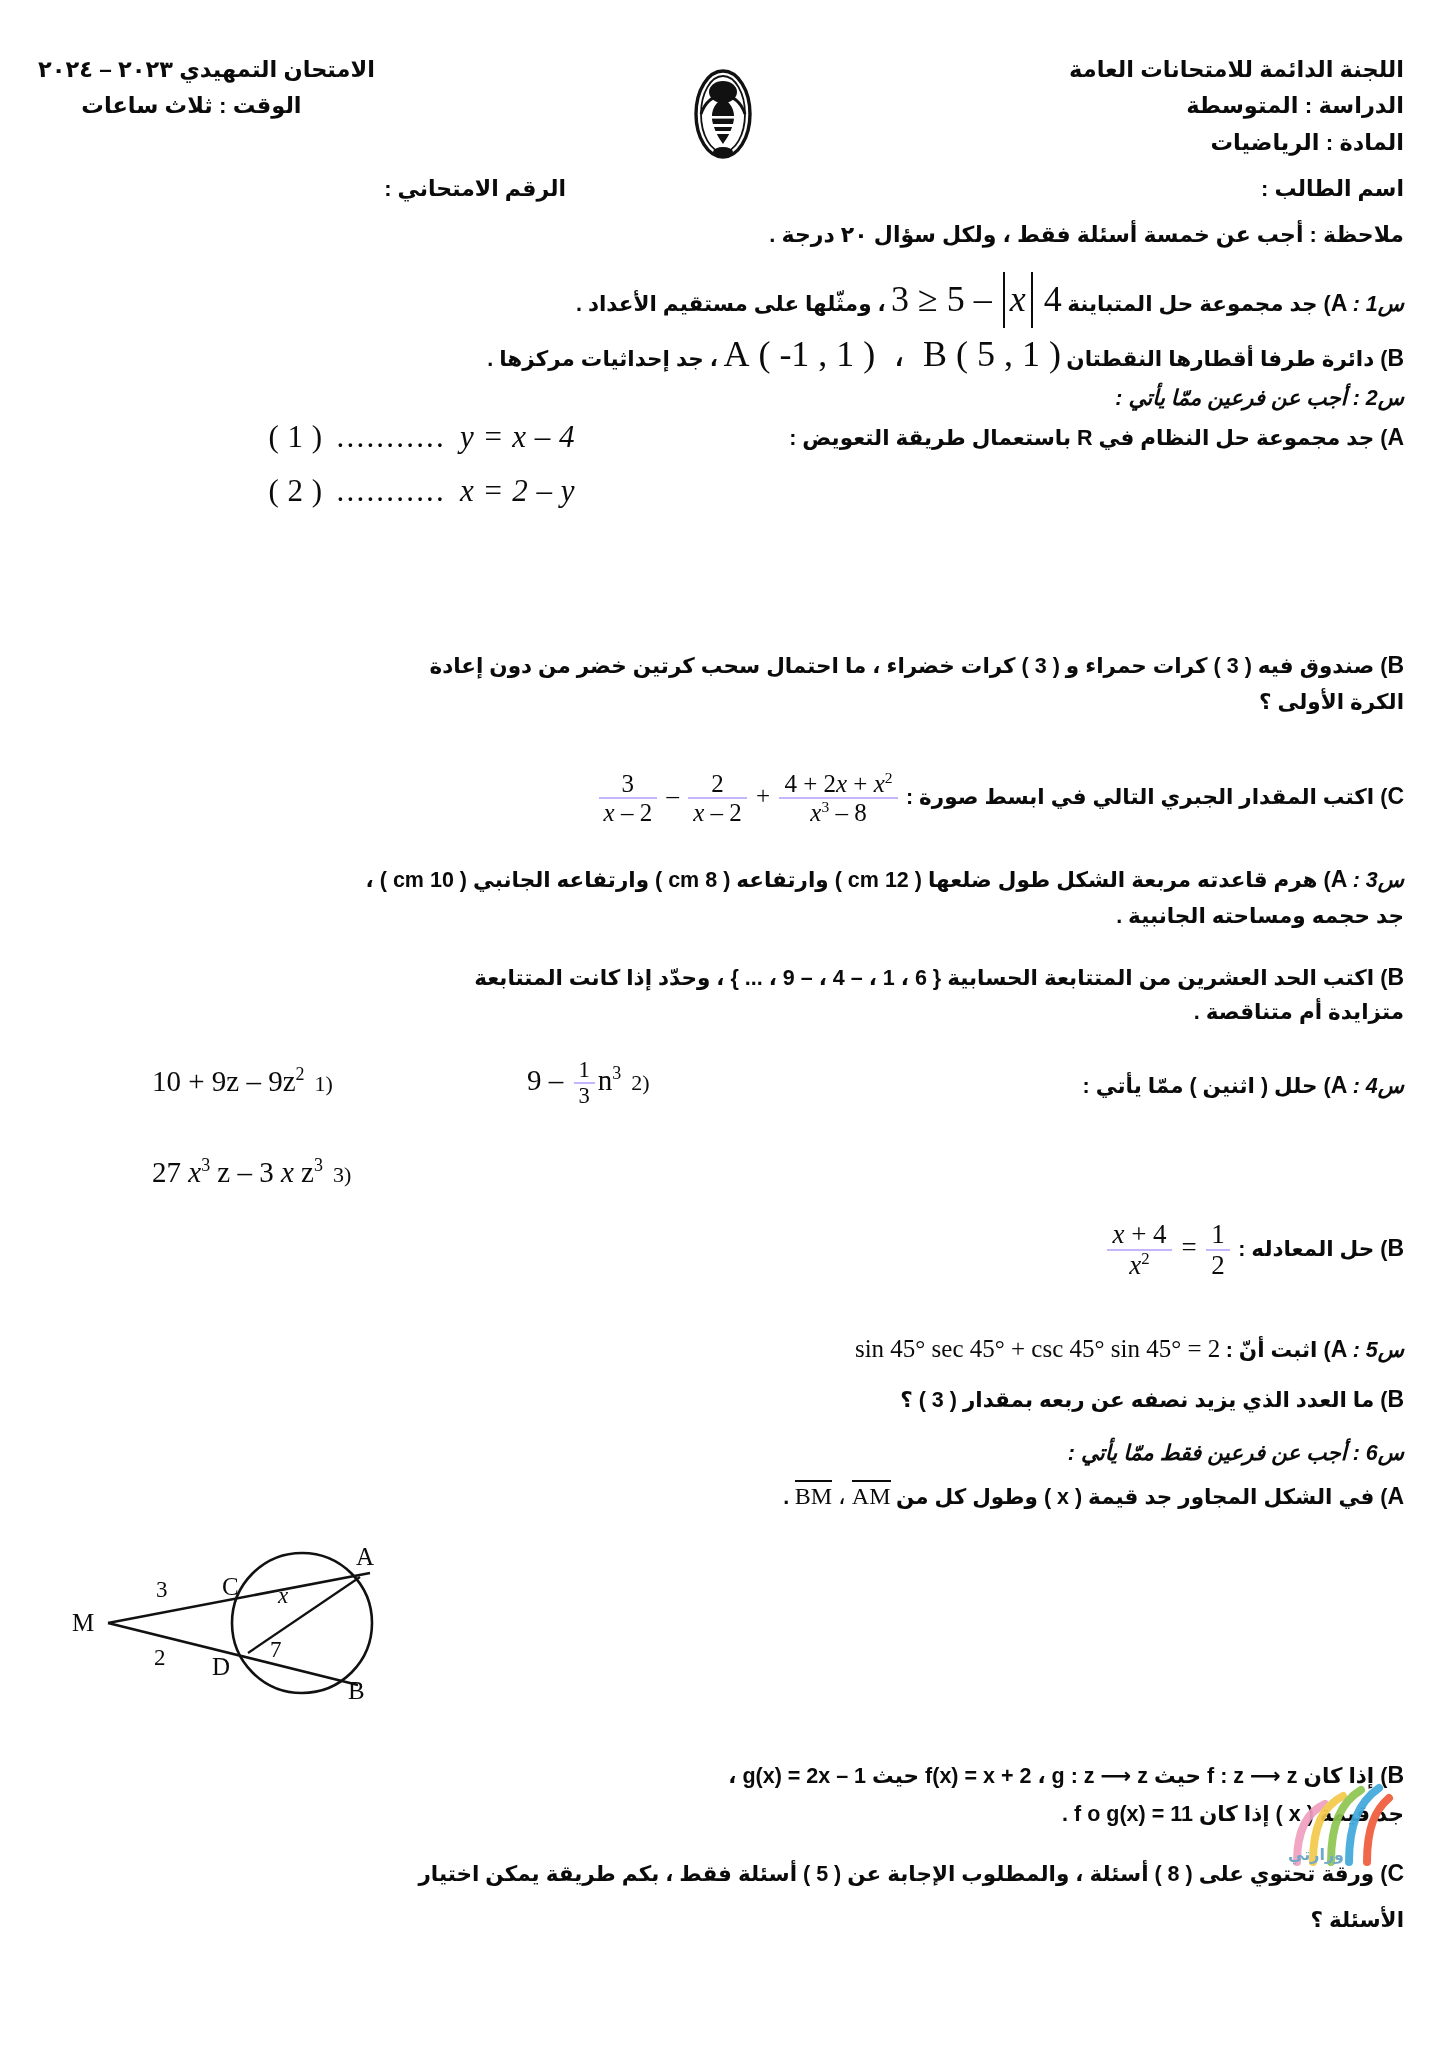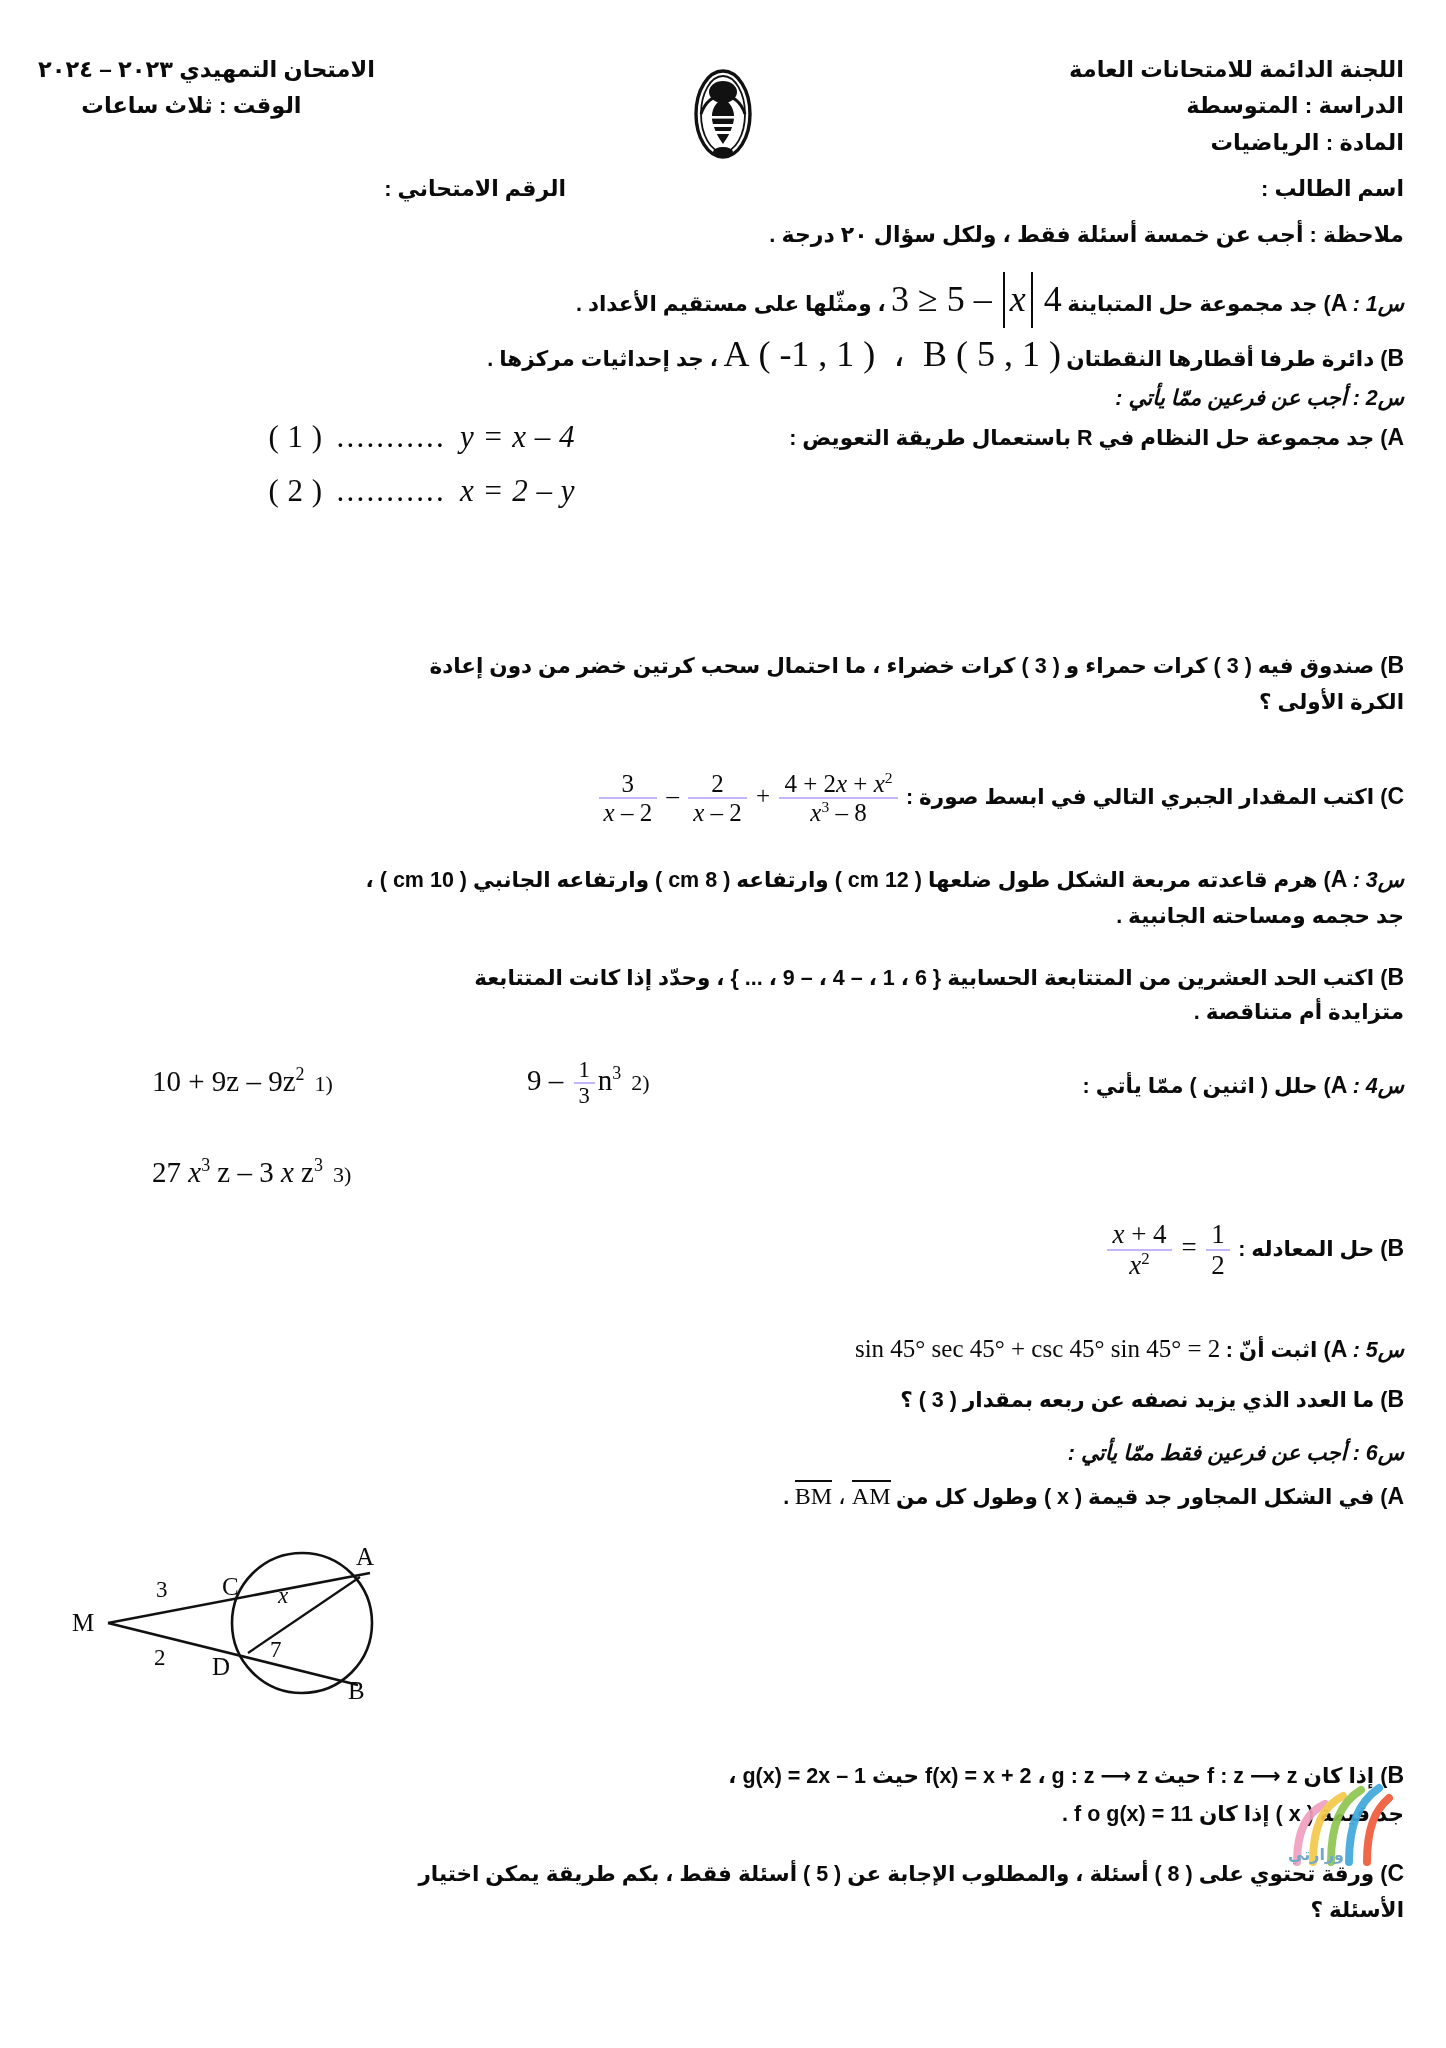--- a/index.html
+++ b/index.html
@@ -358,21 +358,21 @@
     </div>
     <div style="margin-top:4px;">
       <span class="ar">جد قيمة ( x ) إذا كان  f o g(x) = 11 .</span>
     </div>
   </div>
 
   <div class="q" style="top:1856px; width:1370px;">
     <div>
       <span class="math branch" style="font-size:23px;">C</span><span class="ar">) ورقة تحتوي على ( 8 ) أسئلة ، والمطلوب الإجابة عن ( 5 ) أسئلة فقط ، بكم طريقة يمكن اختيار</span>
     </div>
-    <div style="margin-top:2px;">
+    <div style="margin-top:12px;">
       <span class="ar">الأسئلة ؟</span>
     </div>
   </div>
 
   <svg class="wm" viewBox="0 0 112 105">
     <path d="M12 92 C12 60 22 42 40 34" fill="none" stroke="#f0a0c0" stroke-width="8" stroke-linecap="round"></path>
     <path d="M28 92 C28 56 38 36 58 26" fill="none" stroke="#f4c84a" stroke-width="8" stroke-linecap="round"></path>
     <path d="M46 92 C46 54 56 32 76 20" fill="none" stroke="#8fc651" stroke-width="8" stroke-linecap="round"></path>
     <path d="M64 92 C64 54 74 32 94 18" fill="none" stroke="#3fa9dc" stroke-width="8" stroke-linecap="round"></path>
     <path d="M82 92 C82 58 90 40 104 28" fill="none" stroke="#ef5b3b" stroke-width="8" stroke-linecap="round"></path>

